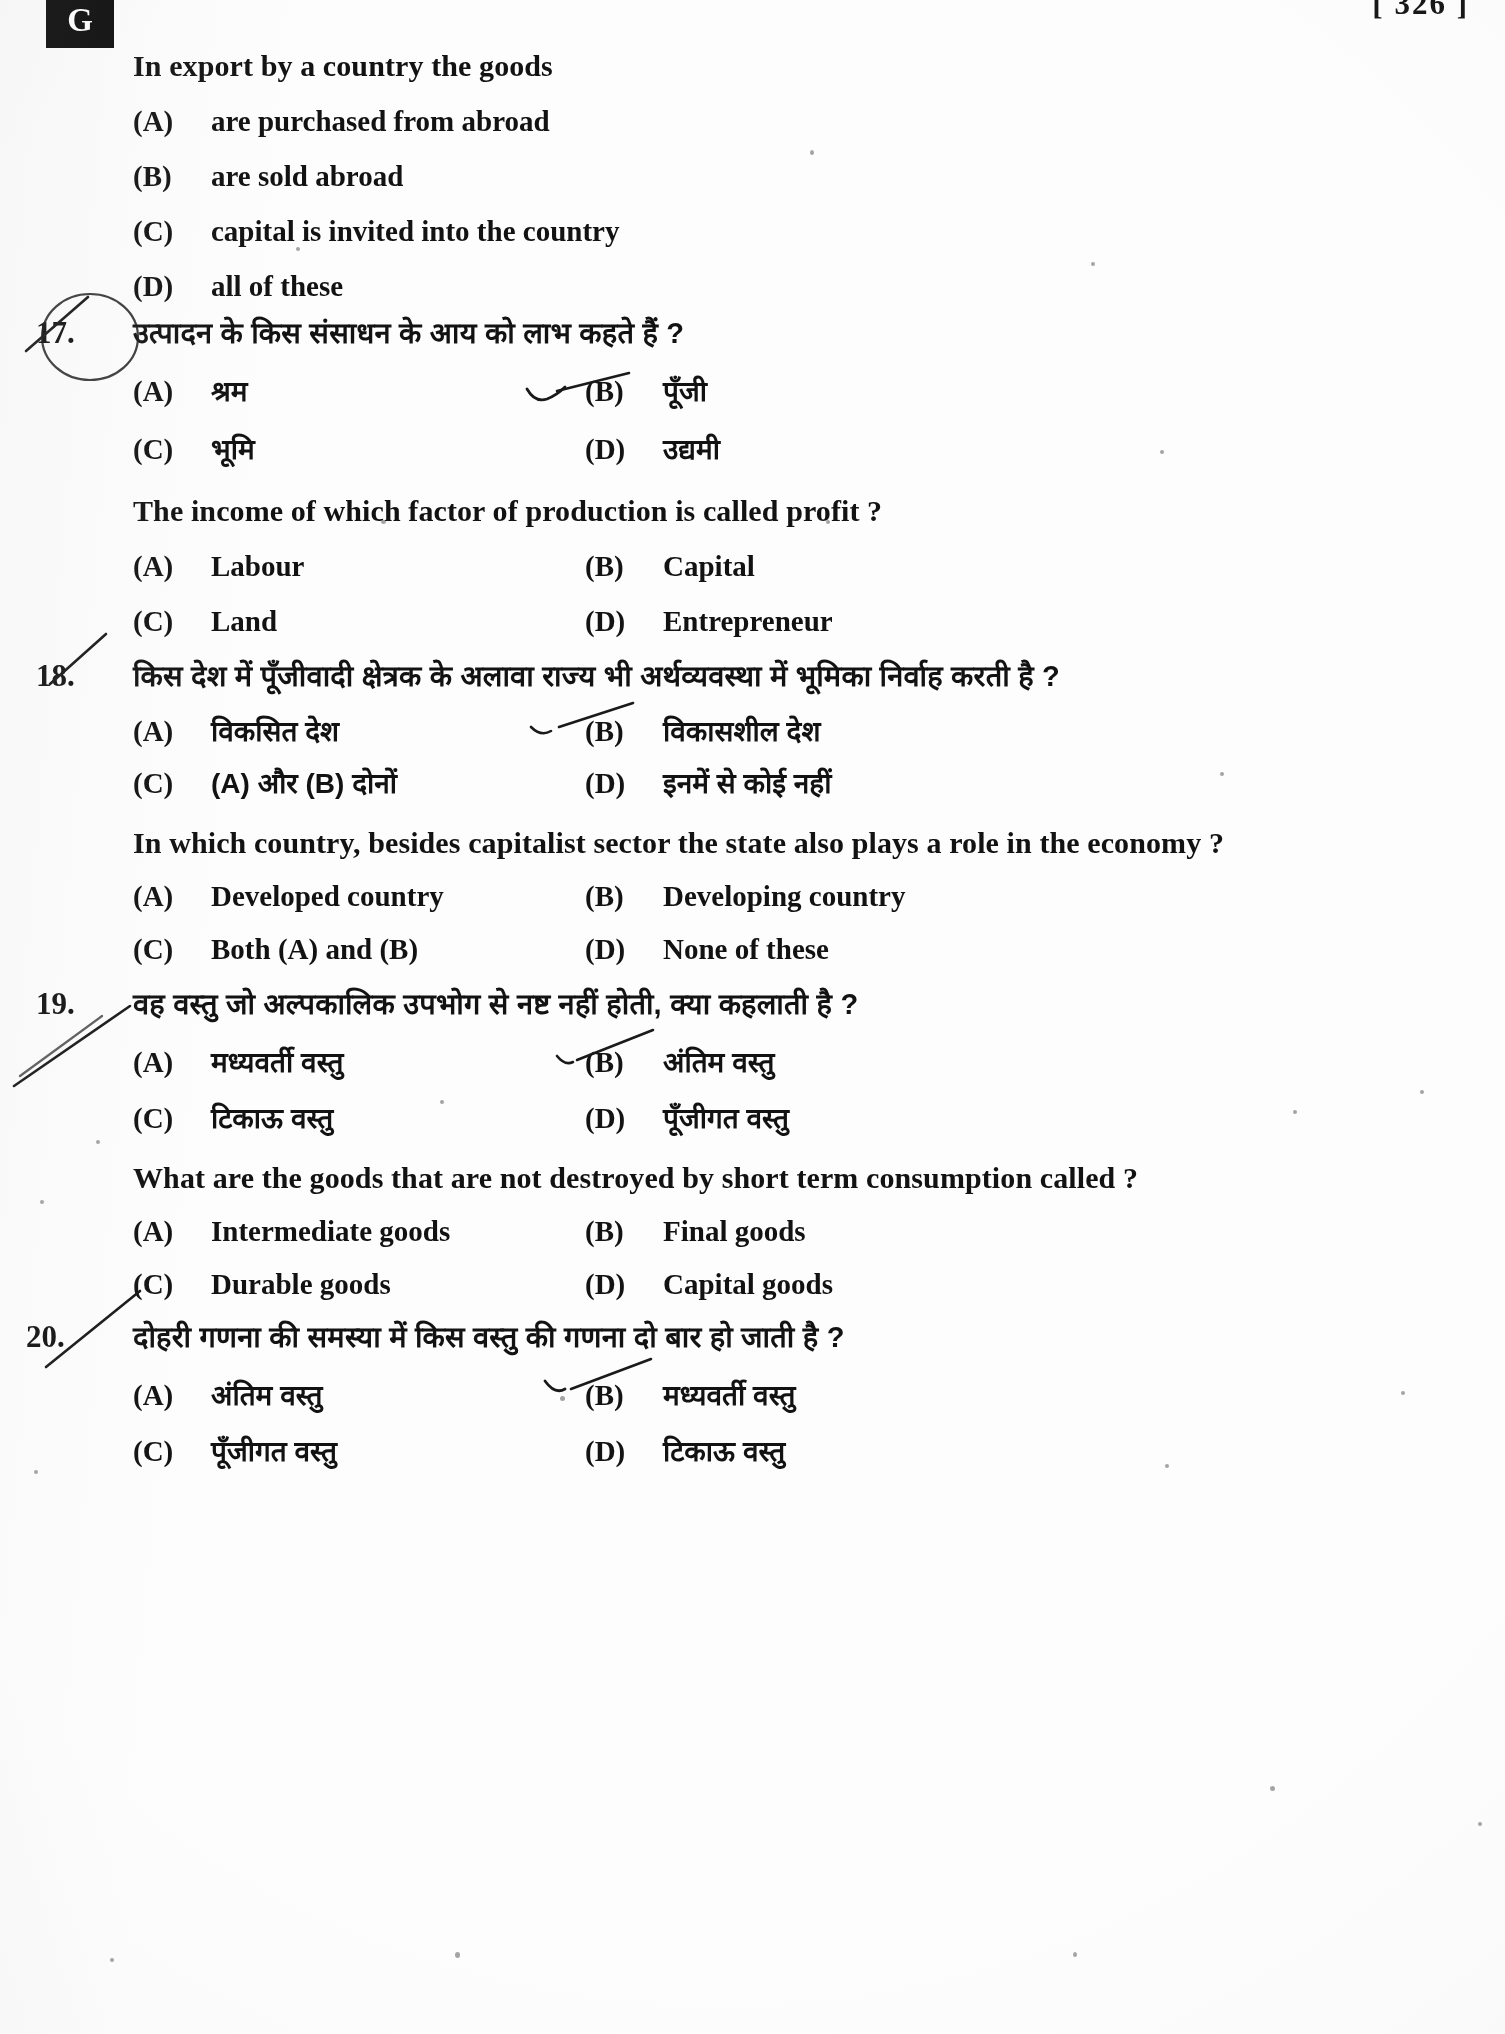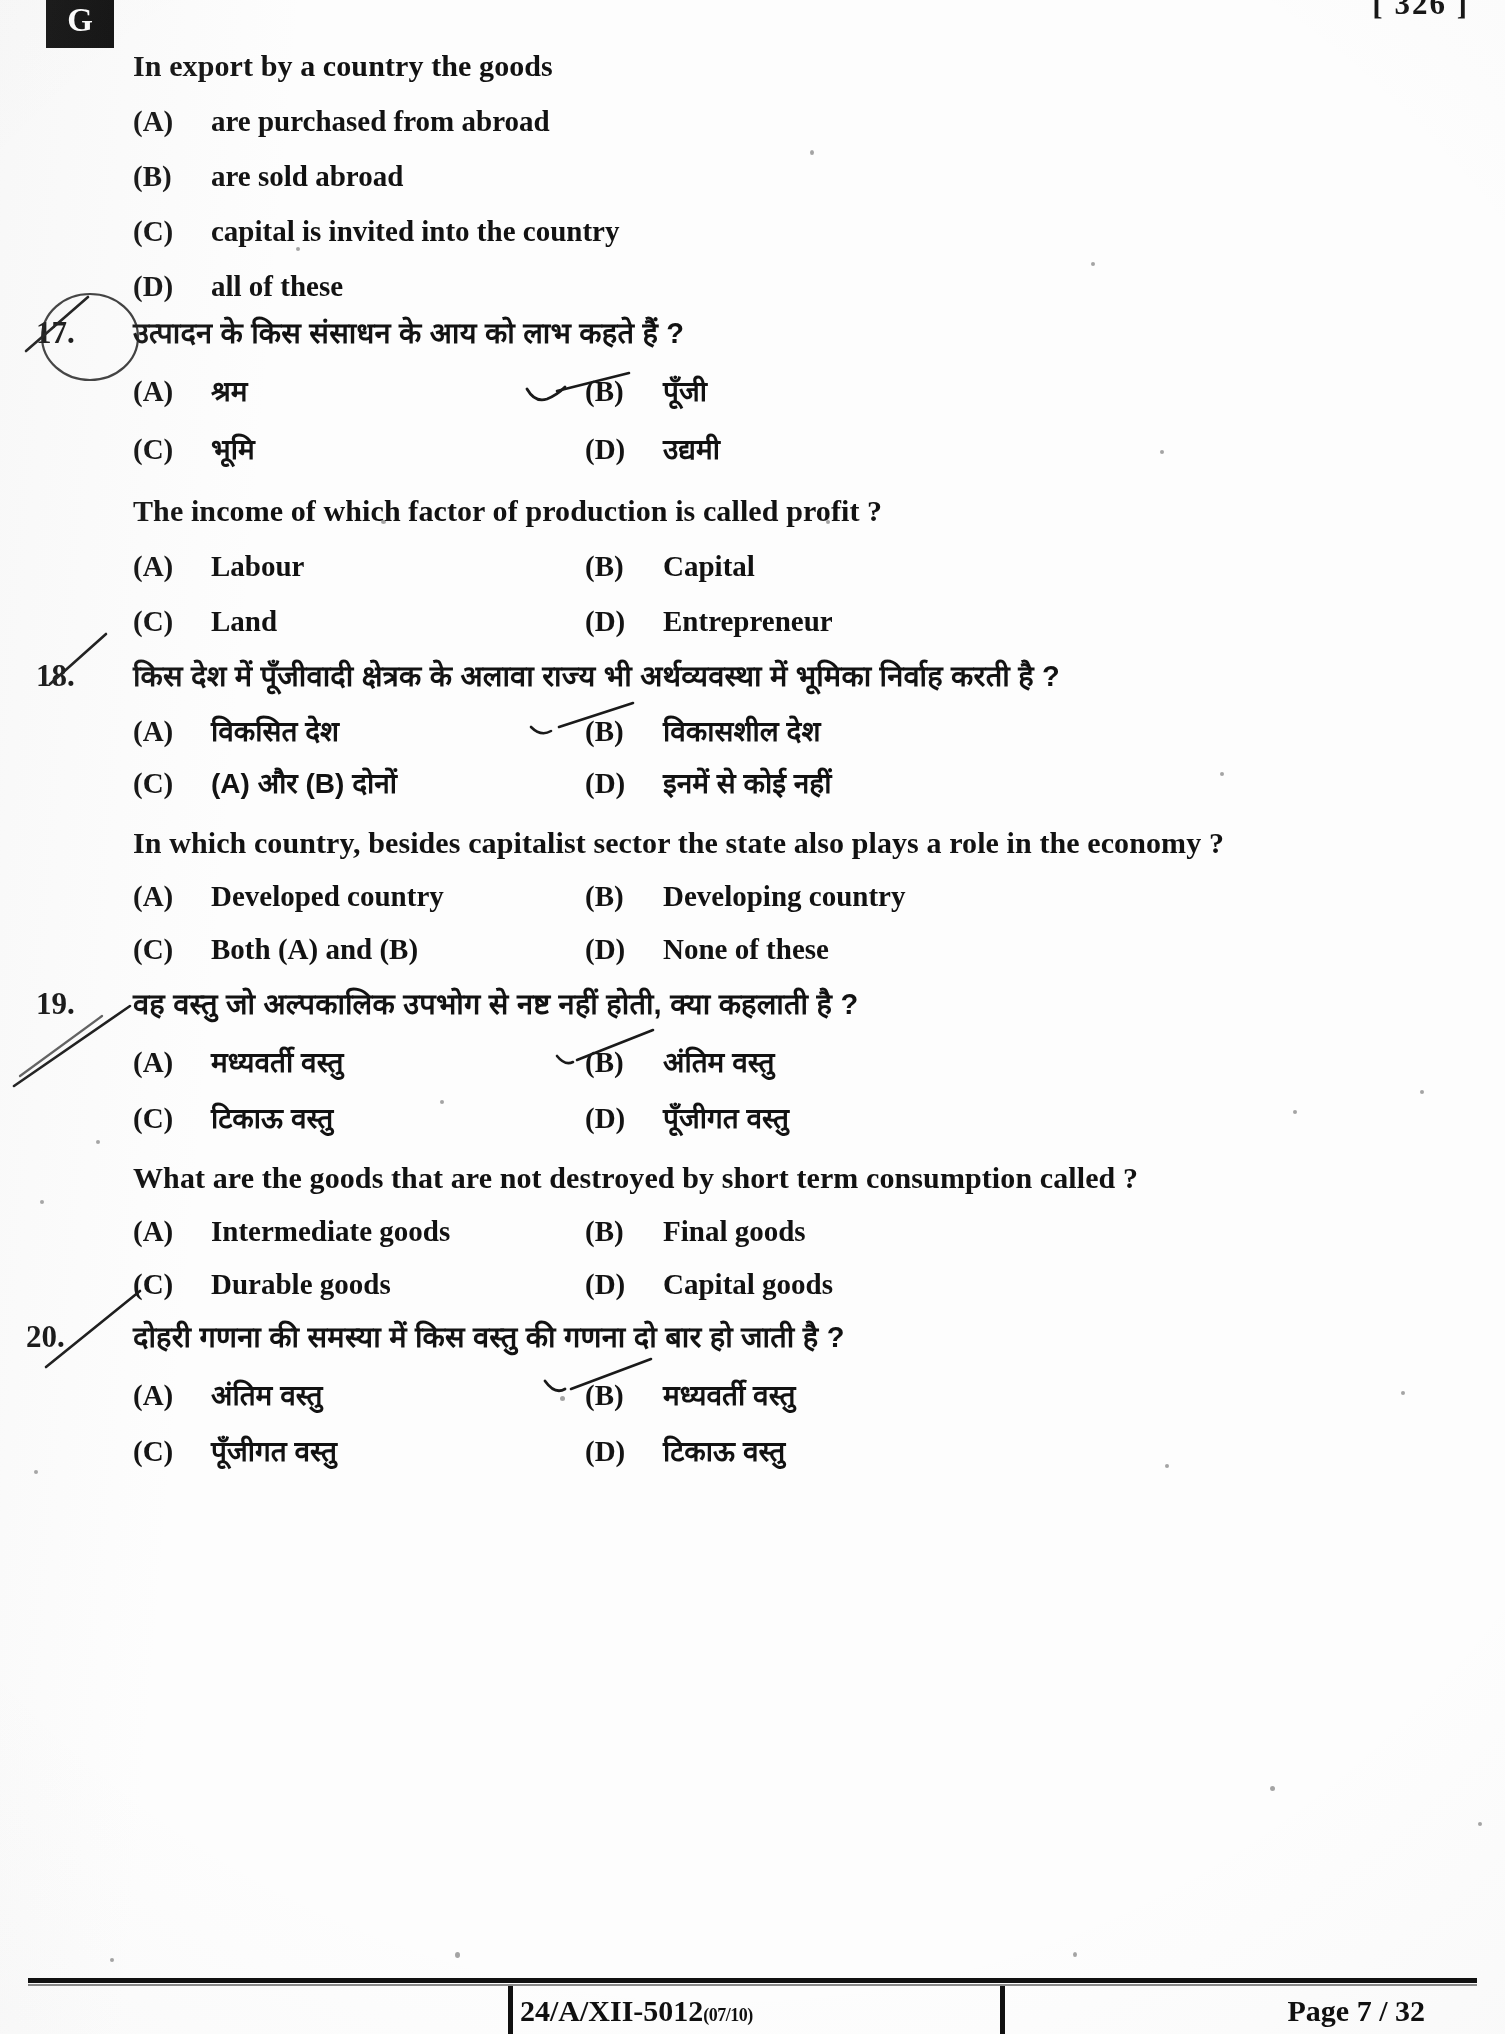--- a/index.html
+++ b/index.html
@@ -529,22 +529,14 @@
   <div class="speck" style="left:34px; top:1470px; width:4px; height:4px;"></div>
   <div class="speck" style="left:1165px; top:1464px; width:4px; height:4px;"></div>
   <div class="speck" style="left:1270px; top:1786px; width:5px; height:5px;"></div>
   <div class="speck" style="left:1478px; top:1822px; width:4px; height:4px;"></div>
   <div class="speck" style="left:455px; top:1952px; width:5px; height:6px;"></div>
   <div class="speck" style="left:1073px; top:1952px; width:4px; height:5px;"></div>
   <div class="speck" style="left:110px; top:1958px; width:4px; height:4px;"></div>
 
   <div class="scan-tint"></div>
 
-  <div class="footer">
-    <div class="footer-rule"></div>
-    <div class="footer-rule thin"></div>
-    <div class="footer-bar-left"></div>
-    <div class="footer-bar-right"></div>
-    <div class="footer-code"><span>24/A/XII-5012</span><span class="sub">(07/10)</span></div>
-    <div class="footer-page">Page 7 / 32</div>
-  </div>
 
 </div>
 
 </body></html>

